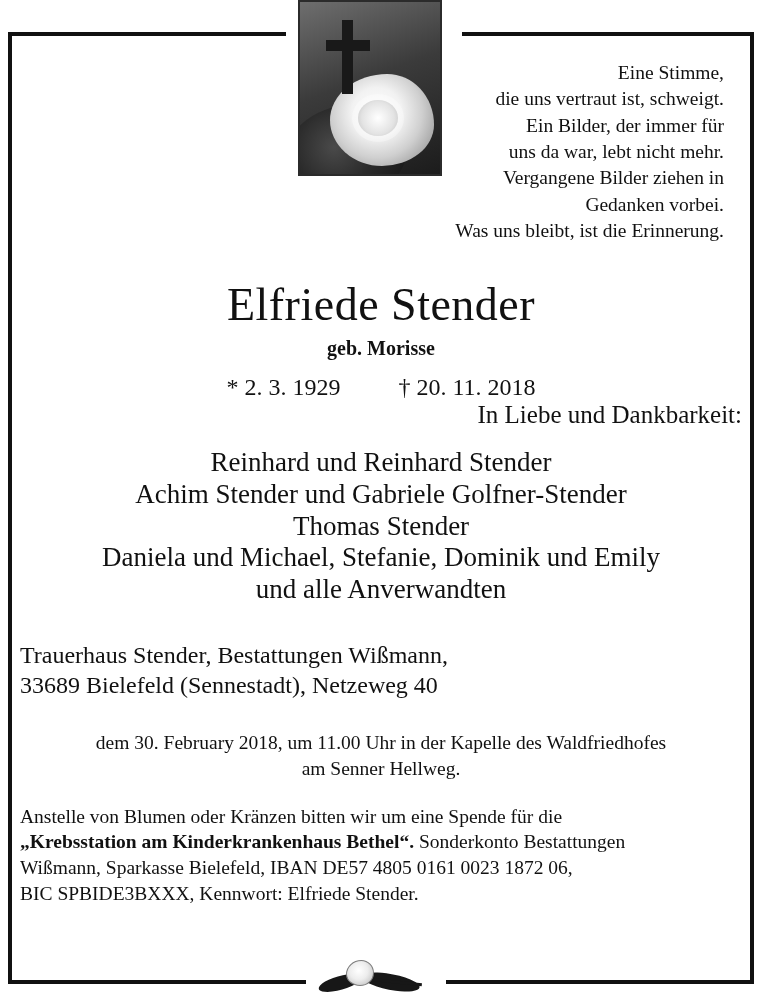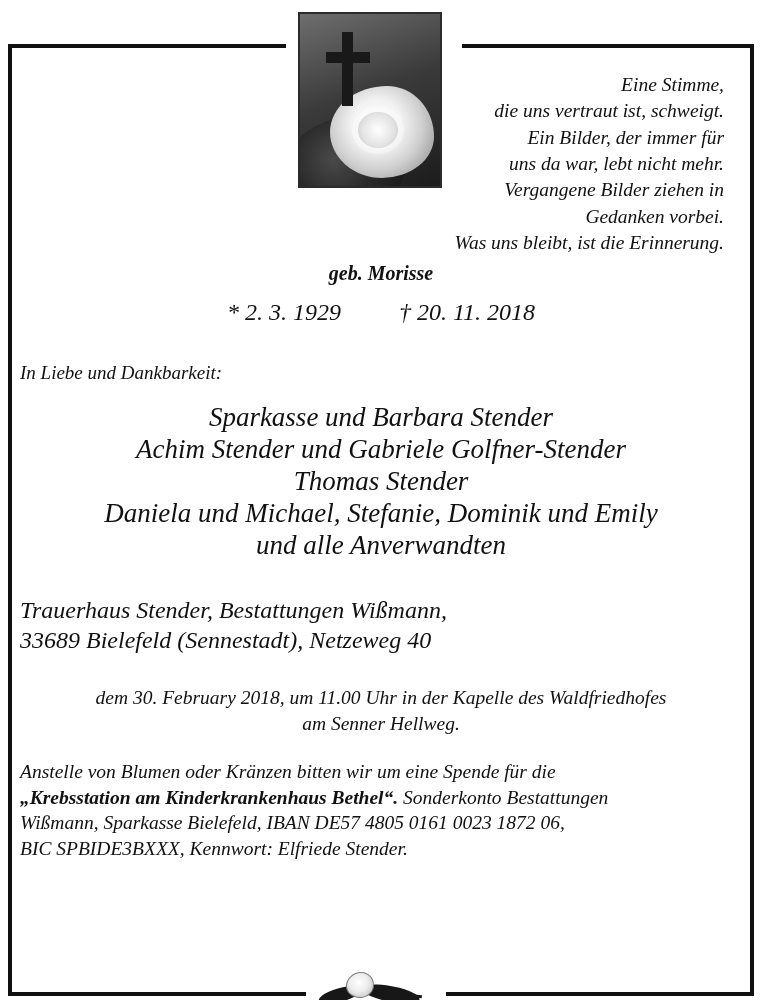--- a/index.html
+++ b/index.html
@@ -12,25 +12,24 @@
     height: 1000px;
     font-family: "Liberation Serif", serif;
     color: #111111;
     position: relative;
     overflow: hidden;
   }
 
   .obituary {
     position: absolute;
     left: 0;
-    top: 12px;
+    top: 0;
     width: 762px;
     height: 734px;
     box-sizing: border-box;
-    font-style: italic;
   }
 
   
   .frame-border {
     position: absolute;
     left: 8px;
     top: 32px;
     width: 746px;
     height: 952px;
     border: 4px solid #111111;
@@ -152,23 +151,22 @@
     margin-top: 6px;
   }
   .dates {
     text-align: center;
     font-size: 24px;
     margin-top: 14px;
   }
   .dates .gap { display: inline-block; width: 46px; }
 
   .dedication {
-    text-align: left;
-    font-size: 19px;
-    margin-top: 36px;
+    text-align: right;
+    font-size: 25px;
   }
 
   .family {
     text-align: center;
     font-size: 27px;
     line-height: 1.18;
     margin-top: 18px;
   }
   .family div { white-space: nowrap; }
 
@@ -268,34 +266,35 @@
     <div class="verse">
       <div>Eine Stimme,</div>
       <div>die uns vertraut ist, schweigt.</div>
       <div>Ein Bilder, der immer für</div>
       <div>uns da war, lebt nicht mehr.</div>
       <div>Vergangene Bilder ziehen in</div>
       <div>Gedanken vorbei.</div>
       <div>Was uns bleibt, ist die Erinnerung.</div>
     </div>
 
+    <div class="name">Elfriede Stender</div>
     <div class="born-name">geb. Morisse</div>
 
     <div class="dates">
       <span>*</span>
       <span>2. 3. 1929</span>
       <span class="gap"></span>
       <span>†</span>
       <span>20. 11. 2018</span>
     </div>
 
     <div class="dedication">In Liebe und Dankbarkeit:</div>
 
     <div class="family">
-      <div>Sparkasse und Barbara Stender</div>
+      <div>Reinhard und Reinhard Stender</div>
       <div>Achim Stender und Gabriele Golfner-Stender</div>
       <div>Thomas Stender</div>
       <div>Daniela und Michael, Stefanie, Dominik und Emily</div>
       <div>und alle Anverwandten</div>
     </div>
 
     <div class="house">
       <div>Trauerhaus Stender, Bestattungen Wißmann,</div>
       <div>33689 Bielefeld (Sennestadt), Netzeweg 40</div>
     </div>

